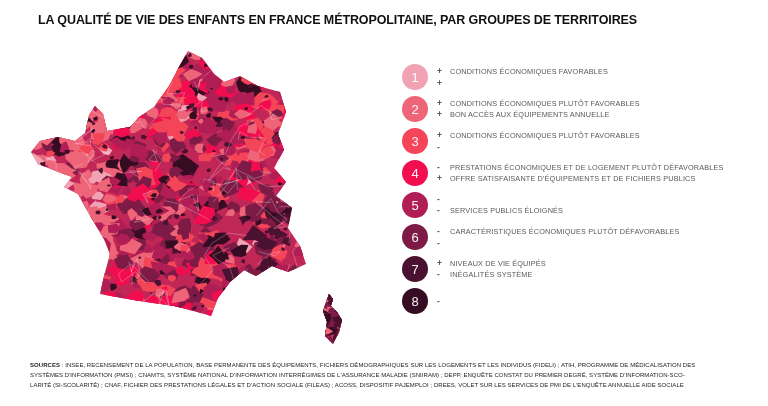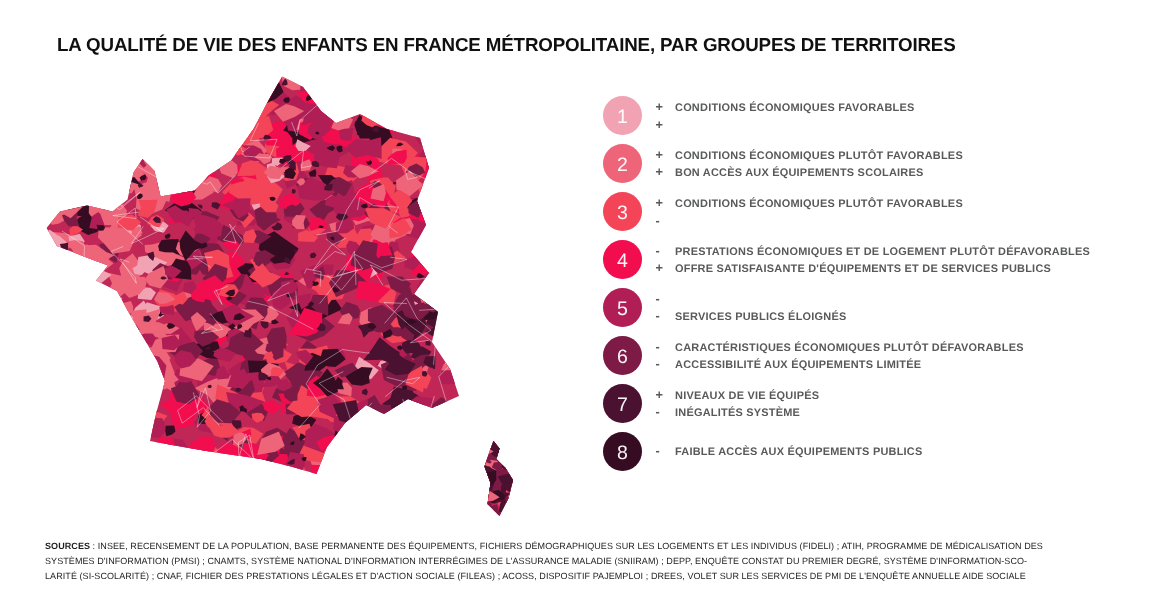--- a/index.html
+++ b/index.html
@@ -3,36 +3,36 @@
 <meta charset="utf-8">
 <style>
   html,body{margin:0;padding:0;}
   body{
     width:768px;height:406px;position:relative;overflow:hidden;
     background:#ffffff;
     font-family:"Liberation Sans", sans-serif;
     -webkit-font-smoothing:antialiased;
   }
   .title{
-    position:absolute;left:38px;top:23px;margin:0;
+    position:absolute;left:38px;top:13px;margin:0;
     font-size:12.5px;font-weight:700;letter-spacing:-0.1px;color:#101010;
     white-space:nowrap;
   }
   .map-wrap{position:absolute;left:28px;top:48px;width:332px;height:308px;}
   .legend{position:absolute;left:402px;top:64px;width:352px;}
   .lg-row{display:flex;align-items:center;margin-bottom:6px;height:26px;}
   .lg-circle{
     width:26px;height:26px;border-radius:50%;flex:0 0 26px;
     display:flex;align-items:center;justify-content:center;
     color:rgba(255,255,255,0.95);font-size:13px;font-weight:400;line-height:1;
   }
   .lg-lines{margin-left:9px;}
   .lg-line{display:flex;align-items:baseline;line-height:10.5px;}
   .lg-sign{width:13px;flex:0 0 13px;font-size:8.5px;color:#58595b;font-weight:700;}
-  .lg-text{font-size:7.3px;color:#58595b;letter-spacing:0.15px;white-space:nowrap;font-weight:bold;}
+  .lg-text{font-size:7.3px;color:#58595b;letter-spacing:0.15px;white-space:nowrap;}
   .sources{
     position:absolute;left:30px;top:360px;width:732px;margin:0;
     font-size:6px;line-height:10px;color:#1d1d1f;letter-spacing:0.05px;
   }
   .src-line{display:block;white-space:nowrap;overflow:hidden;}
   .src-label{font-weight:700;}
 </style>
 </head>
 <body>
 
@@ -1267,21 +1267,21 @@
 
   <div class="lg-row">
     <div class="lg-circle" style="background-color: rgb(238, 100, 120);">2</div>
     <div class="lg-lines">
       <div class="lg-line">
           <span class="lg-sign">+</span>
           <span class="lg-text">CONDITIONS ÉCONOMIQUES PLUTÔT FAVORABLES</span>
         </div>
       <div class="lg-line">
           <span class="lg-sign">+</span>
-          <span class="lg-text">BON ACCÈS AUX ÉQUIPEMENTS SCOLAIRES</span>
+          <span class="lg-text">BON ACCÈS AUX ÉQUIPEMENTS ANNUELLE</span>
         </div>
     </div>
   </div>
 
   <div class="lg-row">
     <div class="lg-circle" style="background-color: rgb(244, 68, 88);">3</div>
     <div class="lg-lines">
       <div class="lg-line">
           <span class="lg-sign">+</span>
           <span class="lg-text">CONDITIONS ÉCONOMIQUES PLUTÔT FAVORABLES</span>
@@ -1294,21 +1294,21 @@
 
   <div class="lg-row">
     <div class="lg-circle" style="background-color: rgb(242, 13, 79);">4</div>
     <div class="lg-lines">
       <div class="lg-line">
           <span class="lg-sign">-</span>
           <span class="lg-text">PRESTATIONS ÉCONOMIQUES ET DE LOGEMENT PLUTÔT DÉFAVORABLES</span>
         </div>
       <div class="lg-line">
           <span class="lg-sign">+</span>
-          <span class="lg-text">OFFRE SATISFAISANTE D'ÉQUIPEMENTS ET DE SERVICES PUBLICS</span>
+          <span class="lg-text">OFFRE SATISFAISANTE D'ÉQUIPEMENTS ET DE FICHIERS PUBLICS</span>
         </div>
     </div>
   </div>
 
   <div class="lg-row">
     <div class="lg-circle" style="background-color: rgb(176, 30, 85);">5</div>
     <div class="lg-lines">
       <div class="lg-line">
           <span class="lg-sign">-</span>
         </div>
@@ -1321,21 +1321,20 @@
 
   <div class="lg-row">
     <div class="lg-circle" style="background-color: rgb(125, 27, 70);">6</div>
     <div class="lg-lines">
       <div class="lg-line">
           <span class="lg-sign">-</span>
           <span class="lg-text">CARACTÉRISTIQUES ÉCONOMIQUES PLUTÔT DÉFAVORABLES</span>
         </div>
       <div class="lg-line">
           <span class="lg-sign">-</span>
-          <span class="lg-text">ACCESSIBILITÉ AUX ÉQUIPEMENTS LIMITÉE</span>
         </div>
     </div>
   </div>
 
   <div class="lg-row">
     <div class="lg-circle" style="background-color: rgb(74, 18, 48);">7</div>
     <div class="lg-lines">
       <div class="lg-line">
           <span class="lg-sign">+</span>
           <span class="lg-text">NIVEAUX DE VIE ÉQUIPÉS</span>
@@ -1345,21 +1344,20 @@
           <span class="lg-text">INÉGALITÉS SYSTÈME</span>
         </div>
     </div>
   </div>
 
   <div class="lg-row">
     <div class="lg-circle" style="background-color: rgb(54, 12, 35);">8</div>
     <div class="lg-lines">
       <div class="lg-line">
           <span class="lg-sign">-</span>
-          <span class="lg-text">FAIBLE ACCÈS AUX ÉQUIPEMENTS PUBLICS</span>
         </div>
     </div>
   </div>
 </div>
 
 <p class="sources">
   <span class="src-line"><b class="src-label">SOURCES</b><span> : INSEE, RECENSEMENT DE LA POPULATION, BASE PERMANENTE DES ÉQUIPEMENTS, FICHIERS DÉMOGRAPHIQUES SUR LES LOGEMENTS ET LES INDIVIDUS (FIDELI) ; ATIH, PROGRAMME DE MÉDICALISATION DES</span></span>
   <span class="src-line">SYSTÈMES D'INFORMATION (PMSI) ; CNAMTS, SYSTÈME NATIONAL D'INFORMATION INTERRÉGIMES DE L'ASSURANCE MALADIE (SNIIRAM) ; DEPP, ENQUÊTE CONSTAT DU PREMIER DEGRÉ, SYSTÈME D'INFORMATION-SCO-</span>
   <span class="src-line">LARITÉ (SI-SCOLARITÉ) ; CNAF, FICHIER DES PRESTATIONS LÉGALES ET D'ACTION SOCIALE (FILEAS) ; ACOSS, DISPOSITIF PAJEMPLOI ; DREES, VOLET SUR LES SERVICES DE PMI DE L'ENQUÊTE ANNUELLE AIDE SOCIALE</span>
 </p>

